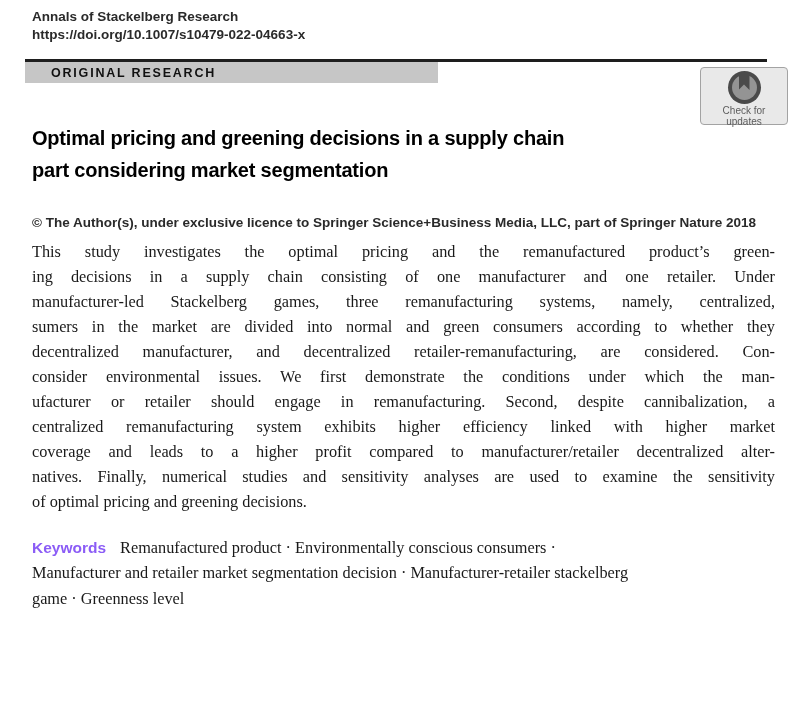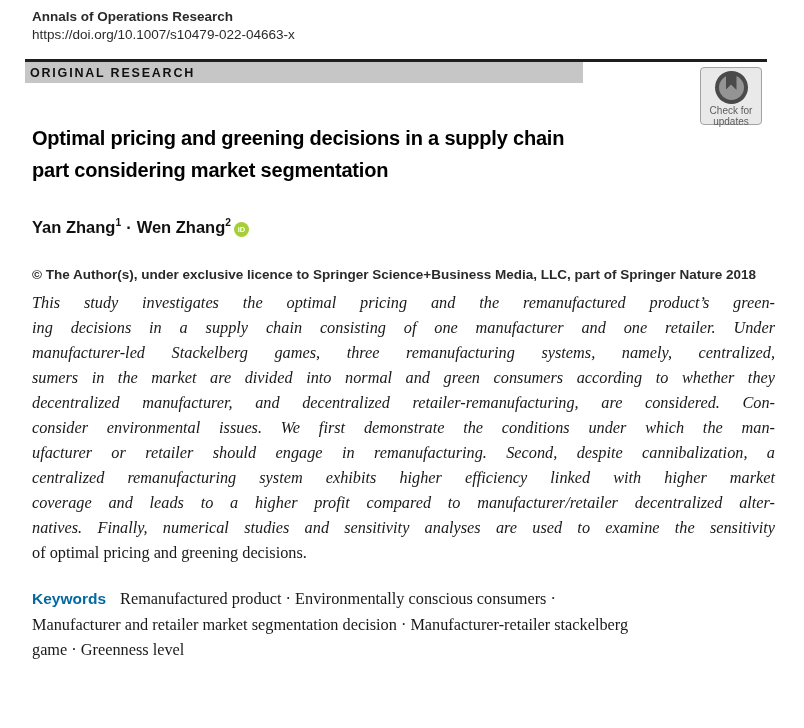--- a/index.html
+++ b/index.html
@@ -6,28 +6,28 @@
     --section_bar:#c6c6c6; --rule:#1e1e1e; --text:#1b1b1b; --meta_text:#2a2a2a;
     --badge_bg:#e9e9e9; --badge_border:#a3a3a3; --badge_circle:#4a4a4a;
     --badge_inner:#949494; --badge_text:#5d5d5d; --orcid:#a6ce39;
   }
   *{margin:0;padding:0;box-sizing:border-box;}
   html,body{width:804px;height:728px;background:#ffffff;overflow:hidden;}
   body{font-family:"Liberation Sans",sans-serif;color:var(--text);position:relative;}
   .page{padding:8px 29px 0 32px;}
 
   .journal{font-size:13.5px;line-height:18px;font-weight:600;color:var(--meta_text);}
-  .doi{font-size:13.5px;line-height:18px;font-weight:400;color:var(--meta_text);text-decoration:none;display:block;}
+  .doi{font-size:13.5px;line-height:18px;font-weight:700;color:var(--meta_text);text-decoration:none;display:block;}
 
   .rule{margin:15px 0 0 -7px;width:742px;height:3px;background:var(--rule);}
-  .section-bar{margin-left:-7px;width:558px;height:21px;background:var(--section_bar);
-    display:flex;align-items:center;padding-left:5px;}
+  .section-bar{margin-left:-7px;width:413px;height:21px;background:var(--section_bar);
+    display:flex;align-items:center;padding-left:26px;}
   .section-bar span{font-size:12.5px;font-weight:700;letter-spacing:1.8px;color:#111;}
 
-  .crossmark{position:absolute;left:700px;top:67px;width:62px;height:58px;
+  .crossmark{position:absolute;left:700px;top:67px;width:88px;height:58px;
     background:var(--badge_bg);border:1.5px solid var(--badge_border);border-radius:4px;
     display:flex;flex-direction:column;align-items:center;padding-top:3px;cursor:pointer;text-decoration:none;}
   .cm-circle{position:relative;width:33px;height:33px;border-radius:50%;background:var(--badge_circle);flex:0 0 auto;}
   .cm-inner{position:absolute;left:4px;top:4px;width:25px;height:25px;border-radius:50%;background:var(--badge_inner);}
   .cm-bookmark{position:absolute;left:11px;top:2px;width:11px;height:17px;background:var(--badge_circle);
     clip-path:polygon(0 0,100% 0,100% 100%,50% 68%,0 100%);}
   .cm-text{font-size:10px;line-height:10.5px;color:var(--badge_text);text-align:center;margin-top:2px;}
 
   .title{margin-top:40px;font-size:20px;line-height:31.5px;font-weight:700;color:#000;letter-spacing:-0.2px;}
 
@@ -35,48 +35,43 @@
   .authors sup{font-size:0.62em;}
   .authors .sep{margin:0 5px;}
   .orcid{display:inline-flex;align-items:center;justify-content:center;width:15px;height:15px;border-radius:50%;
     background:var(--orcid);color:#fff;font-size:7.5px;font-weight:700;margin-left:3px;vertical-align:1px;cursor:pointer;}
 
   .meta{margin-top:27px;font-size:13.5px;line-height:19.5px;font-weight:600;color:var(--meta_text);}
 
   .abs-head{margin-top:44px;font-size:16.5px;line-height:20px;font-weight:700;color:#000;}
   .abs-body{margin-top:6px;font-family:"Liberation Serif",serif;font-size:16.3px;line-height:25px;color:#191919;width:743px;}
   .aline{white-space:nowrap;}
-  .aline.j{white-space:normal;text-align:justify;text-align-last:justify;font-style:italic;}
+  .aline.j{white-space:normal;text-align:justify;text-align-last:justify;}
 
   .keywords{margin-top:21px;font-family:"Liberation Serif",serif;font-size:16.3px;line-height:25.5px;color:#191919;}
-  .khead{font-family:"Liberation Sans",sans-serif;font-size:15.5px;font-weight:700;color:#0369a1;margin-right:14px;}
+  .khead{font-family:"Liberation Sans",sans-serif;font-size:15.5px;font-weight:700;color:#8b5cf6;margin-right:14px;}
 </style>
 </head>
 <body>
 
 <div class="page">
 
-  <div class="journal">Annals of Operations Research</div>
+  <div class="journal">Annals of Stackelberg Research</div>
   <a class="doi">https://doi.org/10.1007/s10479-022-04663-x</a>
 
   <div class="rule"></div>
   <div class="section-bar">
     <span>ORIGINAL RESEARCH</span>
   </div>
 
   <h1 class="title">
     <div>Optimal pricing and greening decisions in a supply chain</div>
     <div>part considering market segmentation</div>
   </h1>
 
-  <div class="authors">
-    <span>Yan Zhang</span><sup>1</sup><span class="sep">·</span><span>Wen Zhang</span><sup>2</sup><span class="orcid">
-        <span>iD</span>
-      </span>
-  </div>
 
   <div class="meta">
     <div>© The Author(s), under exclusive licence to Springer Science+Business Media, LLC, part of Springer Nature 2018</div>
   </div>
 
   <div class="abs-body">
     <div class="aline j">This study investigates the optimal pricing and the remanufactured product’s green-</div>
     <div class="aline j">ing decisions in a supply chain consisting of one manufacturer and one retailer. Under</div>
     <div class="aline j">manufacturer-led Stackelberg games, three remanufacturing systems, namely, centralized,</div>
     <div class="aline j">sumers in the market are divided into normal and green consumers according to whether they</div>

